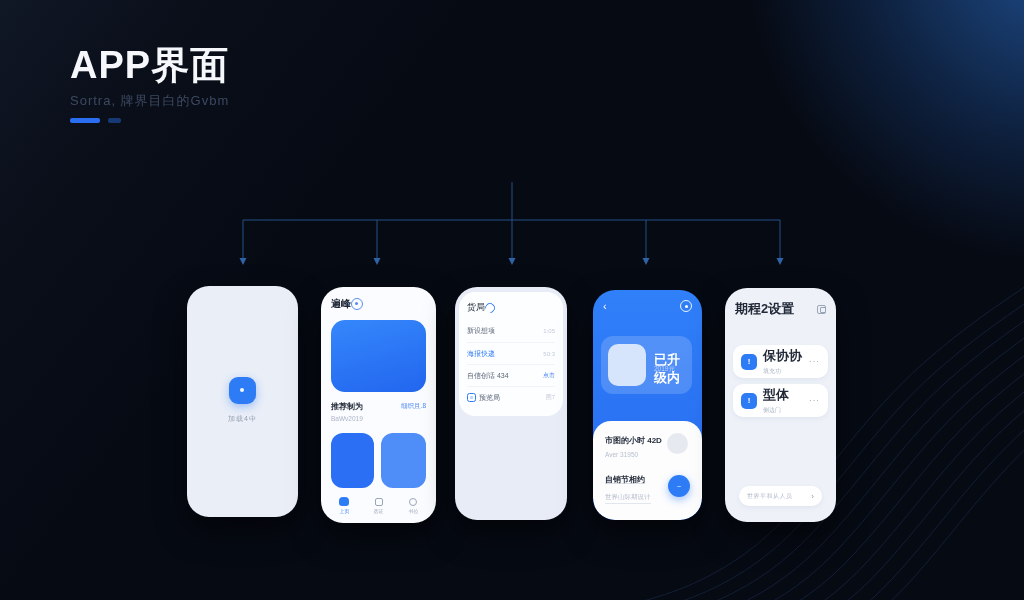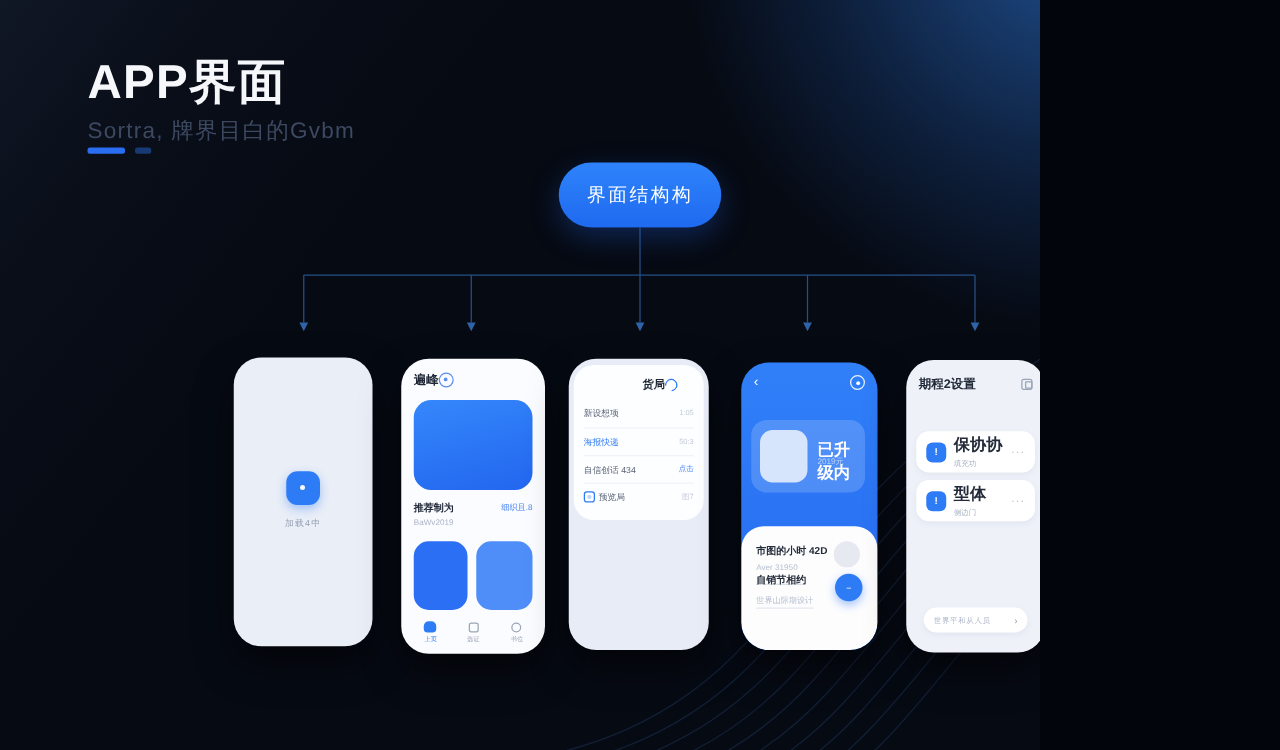--- a/index.html
+++ b/index.html
@@ -1,31 +1,31 @@
 <!DOCTYPE html>
 <html><head>
 <meta charset="utf-8">
 <style>
   * { margin:0; padding:0; box-sizing:border-box; }
   html,body { background:#02050b; }
   .canvas {
-    position:relative; width:832px; height:600px; overflow:hidden;
+    position:relative; width:1024px; height:600px; overflow:hidden;
     background:#060a13;
     font-family:"Liberation Sans","DejaVu Sans",sans-serif;
   }
   
   .bg-glow { position:absolute; inset:0;
     background:radial-gradient(circle 430px at 103% -8%, #1e4c8a 0%, rgba(19,48,92,.55) 45%, rgba(10,20,40,0) 72%); }
   .bg-streak { position:absolute; inset:0;
     background:linear-gradient(128deg, rgba(90,120,170,.12) 0%, rgba(90,120,170,.04) 14%, rgba(0,0,0,0) 32%); }
   .waves { position:absolute; right:-10px; bottom:-14px; }
   
   .title { position:absolute; left:70px; top:40px; font-size:38px; font-weight:bold;
     color:#f5f7fb; letter-spacing:1px; }
-  .subtitle { position:absolute; left:70px; top:92px; font-size:18px; color:#3c4961; letter-spacing:1px; }
+  .subtitle { position:absolute; left:70px; top:92px; font-size:13px; color:#3c4961; letter-spacing:1px; }
   .bars { position:absolute; left:70px; top:118px; display:flex; gap:8px; }
   .bar-a { width:30px; height:5px; border-radius:2px; background:#2b6df0; }
   .bar-b { width:13px; height:5px; border-radius:2px; background:#16une; background:#173a74; }
   
   .root-pill { position:absolute; left:447px; top:130px; width:130px; height:52px;
     border-radius:26px; background:linear-gradient(180deg,#2e83fa,#1f6af0);
     display:flex; align-items:center; justify-content:center;
     color:#fff; font-size:15px; letter-spacing:2px;
     box-shadow:0 8px 22px rgba(31,90,200,.35); }
   .connectors { position:absolute; left:0; top:0; }
@@ -59,21 +59,21 @@
   .p2-tab { display:flex; flex-direction:column; align-items:center; gap:2px; width:26px; }
   .p2-tab .lbl { font-size:5.5px; color:#9aa5b6; transform:scale(.9); }
   .p2-tab.active .lbl { color:#2e7bf6; }
   .ic-blob { width:10px; height:9px; background:#2e7bf6; border-radius:4px 4px 3px 3px; }
   .ic-square { width:8px; height:8px; border:1.1px solid #9aa5b6; border-radius:2px; margin-top:1px; }
   .ic-circle { width:8px; height:8px; border:1.1px solid #9aa5b6; border-radius:50%; margin-top:1px; }
   
   .phone3 { left:455px; top:287px; width:112px; height:233px; background:#e7ecf6; }
   .p3-card { position:absolute; left:4px; right:4px; top:5px; height:124px; background:#fdfeff;
     border-radius:16px; padding:9px 8px 0 8px; }
-  .p3-title { font-size:9px; font-weight:bold; color:#1f2734;margin-left:47px; }
+  .p3-title { font-size:9px; font-weight:normal; color:#1f2734; }
   .p3-hicon { width:10px; height:10px; border:1.6px solid #2e7bf6; border-radius:50%;
     border-bottom-color:transparent; transform:rotate(40deg); }
   .p3-row { height:22px; display:flex; align-items:center; justify-content:space-between;
     border-top:1px solid #f0f3f8; }
   .p3-row:first-of-type { border-top:none; }
   .p3-rows { margin-top:6px; }
   .p3-label { font-size:7px; color:#5a6578; display:flex; align-items:center; gap:3px; }
   .p3-label.blue { color:#2e7bf6; }
   .p3-val { font-size:6px; color:#c3cbd8; }
   .p3-val.blue { color:#4c86f2; }
@@ -103,21 +103,21 @@
   .p4-rsub.u { display:inline-block; border-bottom:1px solid #e2e7ee; padding-bottom:1px; }
   .p4-gcircle { position:absolute; right:2px; top:-2px; width:21px; height:21px;
     border-radius:50%; background:#e6e9f0; }
   .p4-bluebtn { position:absolute; right:0; top:1px; width:22px; height:22px; border-radius:50%;
     background:#2e7bf6; color:#fff; font-size:8px; display:flex; align-items:center;
     justify-content:center; box-shadow:0 3px 8px rgba(46,123,246,.45); }
   
   .phone5 { left:725px; top:288px; width:111px; height:234px; background:#eef1f8; }
   .p5-head { position:absolute; left:10px; right:10px; top:12px; display:flex;
     align-items:center; justify-content:space-between; }
-  .p5-title { font-size:10px; font-weight:bold; color:#222a39; }
+  .p5-title { font-size:13px; font-weight:bold; color:#222a39; }
   .p5-hicon { width:9px; height:9px; border:1.2px solid #9aa5b6; border-radius:2px; position:relative; }
   .p5-hicon::after { content:""; position:absolute; left:1.5px; top:1.5px; width:4px; height:4px;
     border:1px solid #9aa5b6; border-radius:1px; }
   .p5-card { position:absolute; left:8px; right:8px; height:33px; background:#fff; border-radius:10px;
     display:flex; align-items:center; padding:0 8px; gap:6px;
     box-shadow:0 2px 5px rgba(80,100,140,.08); }
   .p5-card.c1 { top:57px; } .p5-card.c2 { top:96px; }
   .p5-ic { width:16px; height:16px; border-radius:5px; background:#2e7bf6; color:#fff;
     font-size:8px; font-weight:bold; display:flex; align-items:center; justify-content:center; }
   .p5-ctitle { font-size:13px; font-weight:bold; color:#232b3a; }
@@ -155,23 +155,20 @@
     </g>
   </svg>
 
   <div class="title">APP界面</div>
   <div class="subtitle">Sortra, 牌界目白的Gvbm</div>
   <div class="bars">
     <div class="bar-a"></div>
     <div class="bar-b"></div>
   </div>
 
-  <div class="root-pill">
-    <span>界面结构构</span>
-  </div>
 
   <svg class="connectors" width="1024" height="600">
     <g stroke="#2c5c9d" stroke-width="1" opacity="0.85" fill="none">
       <line x1="512" y1="182" x2="512" y2="220"></line>
       <line x1="243" y1="220" x2="780" y2="220"></line>
       <line x1="243" y1="220" x2="243" y2="258"></line>
       <line x1="377" y1="220" x2="377" y2="258"></line>
       <line x1="512" y1="220" x2="512" y2="258"></line>
       <line x1="646" y1="220" x2="646" y2="258"></line>
       <line x1="780" y1="220" x2="780" y2="258"></line>
@@ -260,21 +257,21 @@
       <div class="p4-thumb"></div>
       <div class="p4-cardtitle">已升级内</div>
       <div class="p4-cardsub">2019元</div>
     </div>
     <div class="p4-sheet">
       <div class="p4-row">
         <div class="p4-rtitle">市图的小时 42D</div>
         <div class="p4-rsub">Aver 31950</div>
         <div class="p4-gcircle"></div>
       </div>
-      <div class="p4-row" style="">
+      <div class="p4-row" style="margin-top:16px;">
         <div class="p4-rtitle" style="text-decoration:underline;text-decoration-color:#d9dfe8;">自销节相约</div>
         <div><span class="p4-rsub u">世界山际期设计</span></div>
         <div class="p4-bluebtn">
           <span>－</span>
         </div>
       </div>
     </div>
   </div>
 
   <div class="phone phone5">

